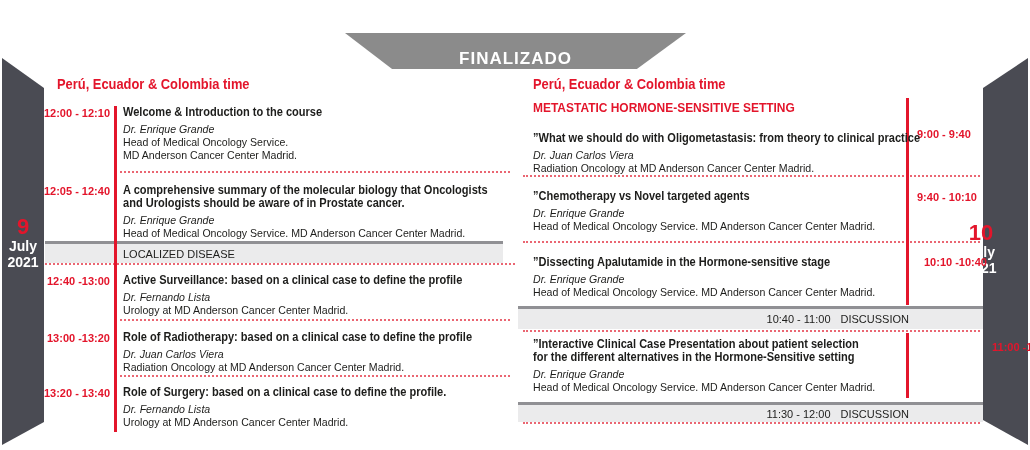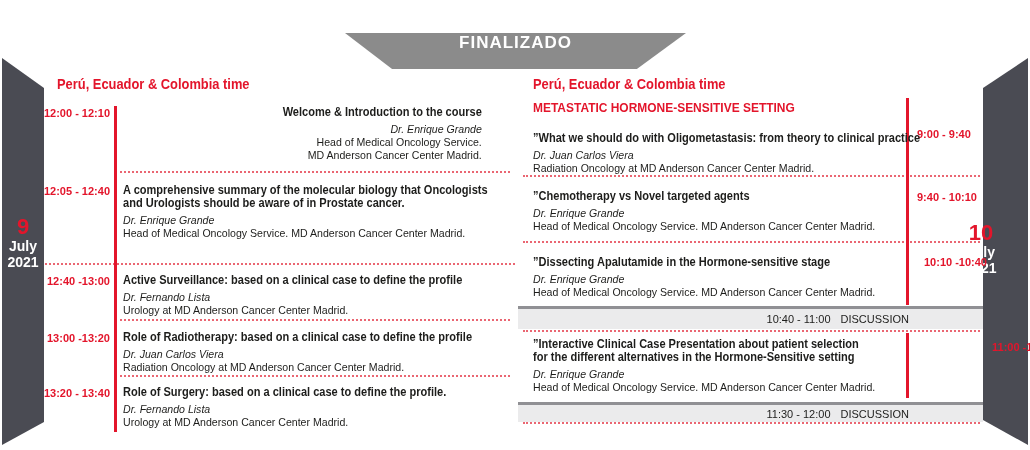--- a/index.html
+++ b/index.html
@@ -9,21 +9,21 @@
   
   .panel{position:absolute;inset:0;background:#4a4b53;}
   .panel-left{clip-path:polygon(2px 58px,44px 88px,44px 422px,2px 445px);}
   .panel-right{clip-path:polygon(983px 88px,1028px 58px,1028px 445px,983px 420px);}
   .date-block{position:absolute;text-align:center;line-height:16px;}
   .day-num{color:#e3152b;font-size:22px;font-weight:bold;line-height:22px;}
   .day-word{color:#ffffff;font-size:14px;font-weight:bold;line-height:16px;}
   
   .banner{position:absolute;left:345px;top:33px;width:341px;height:36px;background:#8b8b8b;
           clip-path:polygon(0 0,100% 0,85.6% 100%,13.8% 100%);
-          display:flex;align-items:flex-start;justify-content:center;}
+          display:flex;align-items:flex-end;justify-content:center;}
   .banner span{color:#ffffff;font-weight:bold;font-size:17px;letter-spacing:1px;}
   
   .tz{color:#e3152b;font-weight:bold;font-size:14px;}
   .section-heading{color:#e3152b;font-weight:bold;font-size:13px;}
   .cond{transform:scaleX(.92);transform-origin:0 50%;white-space:nowrap;}
   
   .time{color:#e3152b;font-weight:bold;font-size:11px;white-space:nowrap;}
   .t-right{text-align:right;}
   .s-title{font-weight:bold;font-size:12px;line-height:13px;}
   .s-speaker{font-style:italic;font-size:11.5px;line-height:13px;margin-top:4px;}
@@ -56,35 +56,38 @@
     <div class="day-word">July</div>
     <div class="day-word">2021</div>
   </div>
 
   <div class="banner">
     <span>FINALIZADO</span>
   </div>
 
   <div class="abs tz cond" style="left:57px;top:76px;">Perú, Ecuador &amp; Colombia time</div>
 
+  <div class="abs band band-left" style="left:45px;top:241px;width:458px;height:22px;">
+    <span>LOCALIZED DISEASE</span>
+  </div>
 
   <div class="abs dotted" style="left:120px;top:171px;width:390px;"></div>
   <div class="abs dotted" style="left:45px;top:263px;width:470px;"></div>
   <div class="abs dotted" style="left:120px;top:319px;width:390px;"></div>
   <div class="abs dotted" style="left:120px;top:375px;width:390px;"></div>
 
   <div class="abs vline" style="left:114px;top:106px;height:326px;"></div>
 
   <div class="abs time t-right" style="left:36px;top:107px;width:74px;">12:00 - 12:10</div>
   <div class="abs time t-right" style="left:36px;top:185px;width:74px;">12:05 - 12:40</div>
   <div class="abs time t-right" style="left:36px;top:275px;width:74px;">12:40 -13:00</div>
   <div class="abs time t-right" style="left:36px;top:332px;width:74px;">13:00 -13:20</div>
   <div class="abs time t-right" style="left:36px;top:387px;width:74px;">13:20 - 13:40</div>
 
-  <div class="abs" style="left:123px;top:106px;width:390px;text-align:right;">
+  <div class="abs" style="left:123px;top:106px;width:390px;">
     <div class="s-title">Welcome &amp; Introduction to the course</div>
     <div class="s-speaker">Dr. Enrique Grande</div>
     <div class="s-line">Head of Medical Oncology Service.</div>
     <div class="s-line">MD Anderson Cancer Center Madrid.</div>
   </div>
 
   <div class="abs" style="left:123px;top:184px;width:390px;">
     <div class="s-title">A comprehensive summary of the molecular biology that Oncologists</div>
     <div class="s-title">and Urologists should be aware of in Prostate cancer.</div>
     <div class="s-speaker">Dr. Enrique Grande</div>

